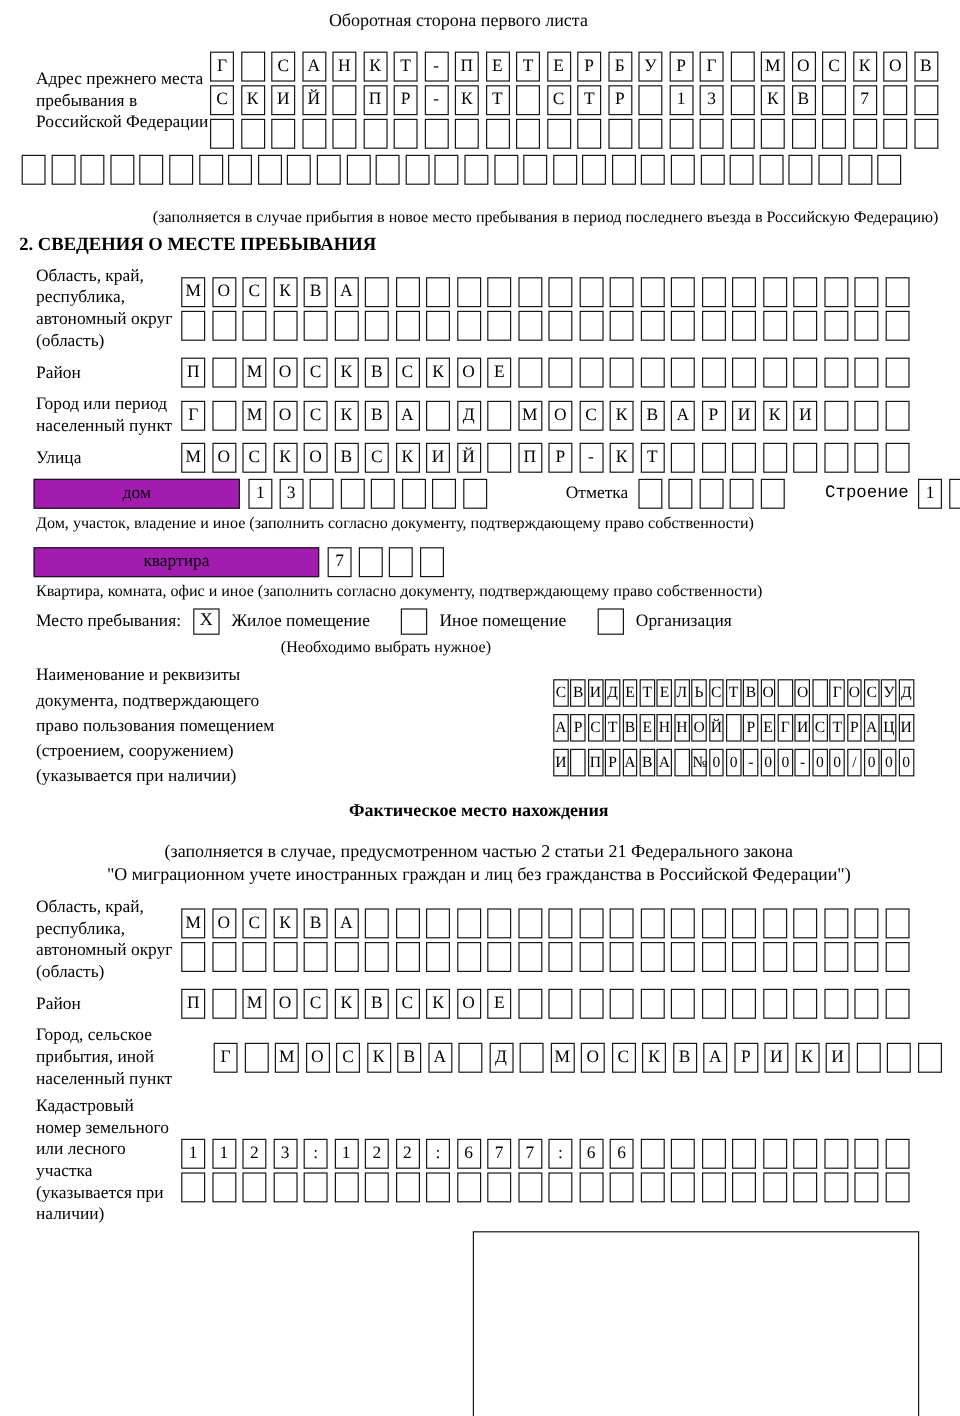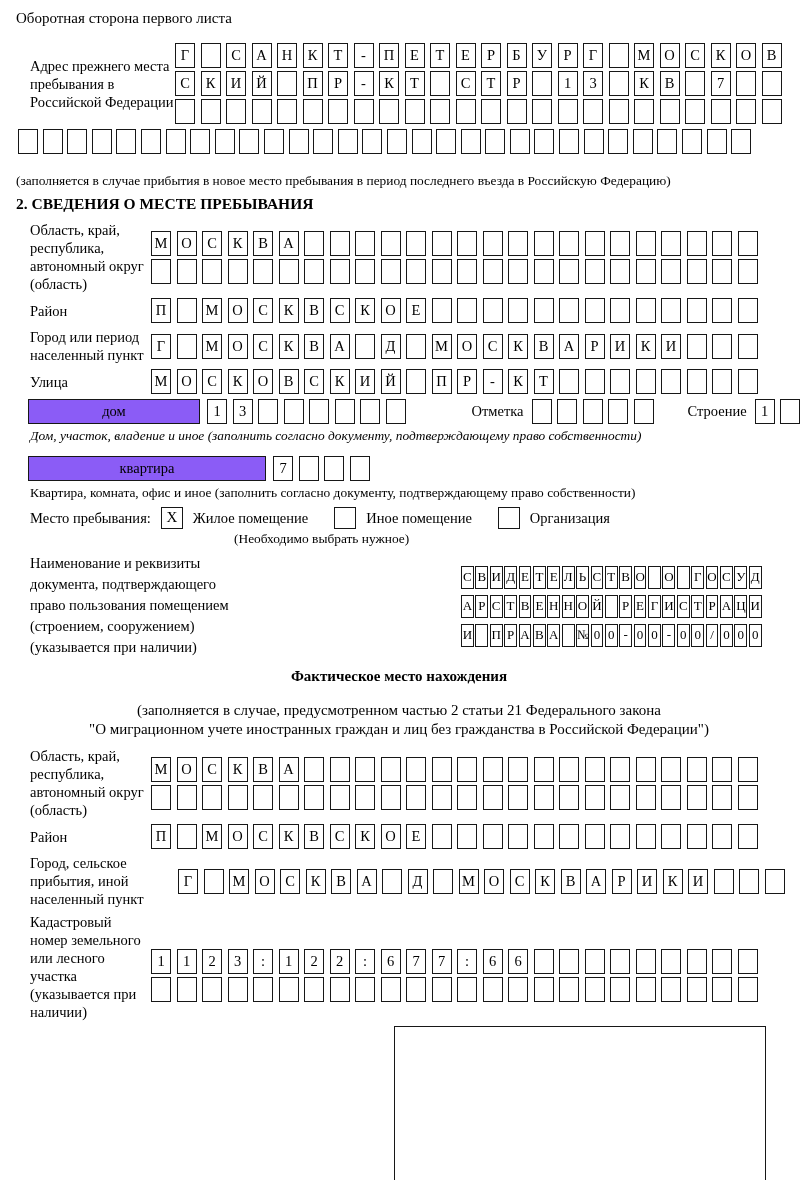--- a/index.html
+++ b/index.html
@@ -1,40 +1,40 @@
 <!DOCTYPE html>
 <html><head>
 <meta charset="utf-8">
 <style>
   html,body{margin:0;padding:0;background:#fff;}
   body{width:800px;height:1180px;overflow:hidden;color:#000;
        font-family:"Liberation Serif","DejaVu Serif",serif;}
   .page{box-sizing:border-box;width:800px;height:1180px;padding:10px 18px 0 16px;}
 
-  .hdr{text-align:left;font-size:15px;padding-right:34px;margin-bottom:16px;}
+  .hdr{text-align:center;font-size:15px;padding-right:34px;margin-bottom:16px;}
 
   .field{display:flex;align-items:center;margin-bottom:5px;}
   .flabel{font-size:14.5px;line-height:18px;padding-left:14px;box-sizing:border-box;flex:none;}
   .w145{width:159px;} .w135{width:135px;} .w162{width:162px;}
 
   .rows{display:flex;flex-direction:column;gap:3px;}
   .cells{display:flex;gap:5.5px;}
   .cell{flex:none;width:20px;height:25px;box-sizing:border-box;border:1.8px solid #171717;
         font-size:14.5px;line-height:22px;text-align:center;background:#fff;}
   .cells-sm .cell{width:12.8px;height:23px;font-size:13px;line-height:20px;border-width:1.6px;}
   .cells-sm{gap:1.6px;}
   .fullrow{margin:3px 0 2px 2px;}
   .fullrow .cells{gap:4.6px;}
 
   .caption{font-size:13.4px;line-height:17px;}
-  .caption.center{text-align:left;margin:18px 0 4px 0;}
+  .caption.center{text-align:right;margin:18px 0 4px 0;}
   .sect-title{text-align:left;font-weight:bold;font-size:15.5px;margin:6px 0 8px 0;}
 
   .widebox{box-sizing:border-box;border:1.7px solid #171717;height:25px;font-size:14.5px;
-           line-height:22px;text-align:center;flex:none;background:#8b5cf6;}
+           line-height:22px;text-align:center;flex:none;background:#a21caf;}
   .inline-lab{font-size:14.5px;line-height:25px;padding:0 8px;flex:none;}
   .hrow{display:flex;align-items:flex-start;margin:2px 0 3px 12px;}
 
   .chk-row{display:flex;align-items:center;margin:6px 0 2px 14px;font-size:14.5px;}
   .chkbox{box-sizing:border-box;width:22px;height:22px;border:1.8px solid #171717;
           font-size:15px;line-height:19px;text-align:center;flex:none;background:#fff;}
   .chk-lab{padding:0 26px 0 10px;}
   .chk-note{font-size:13.4px;margin:1px 0 6px 218px;}
 
   .doc-label{max-width:220px;font-size:14.5px;line-height:21px;}
@@ -337,28 +337,28 @@
         <span class="cell"></span>
       </div>
     <div class="inline-lab" style="margin-left:58px;">Отметка</div>
     <div class="cells">
         <span class="cell"></span>
         <span class="cell"></span>
         <span class="cell"></span>
         <span class="cell"></span>
         <span class="cell"></span>
       </div>
-    <div class="inline-lab" style="margin-left:26px;">Строение</div>
+    <div class="inline-lab" style="margin-left:26px;font-family:Liberation Mono, monospace;">Строение</div>
     <div class="cells">
         <span class="cell">1</span>
         <span class="cell"></span>
         <span class="cell"></span>
       </div>
   </div>
-  <div class="caption" style="margin:1px 0 12px 14px;font-style:italic;">Дом, участок, владение и иное (заполнить согласно документу, подтверждающему право собственности)</div>
+  <div class="caption" style="margin:1px 0 12px 14px;">Дом, участок, владение и иное (заполнить согласно документу, подтверждающему право собственности)</div>
 
   <div class="hrow">
     <div class="widebox" style="width:238px;">квартира</div>
     <div class="cells" style="margin-left:7px;">
         <span class="cell">7</span>
         <span class="cell"></span>
         <span class="cell"></span>
         <span class="cell"></span>
       </div>
   </div>

